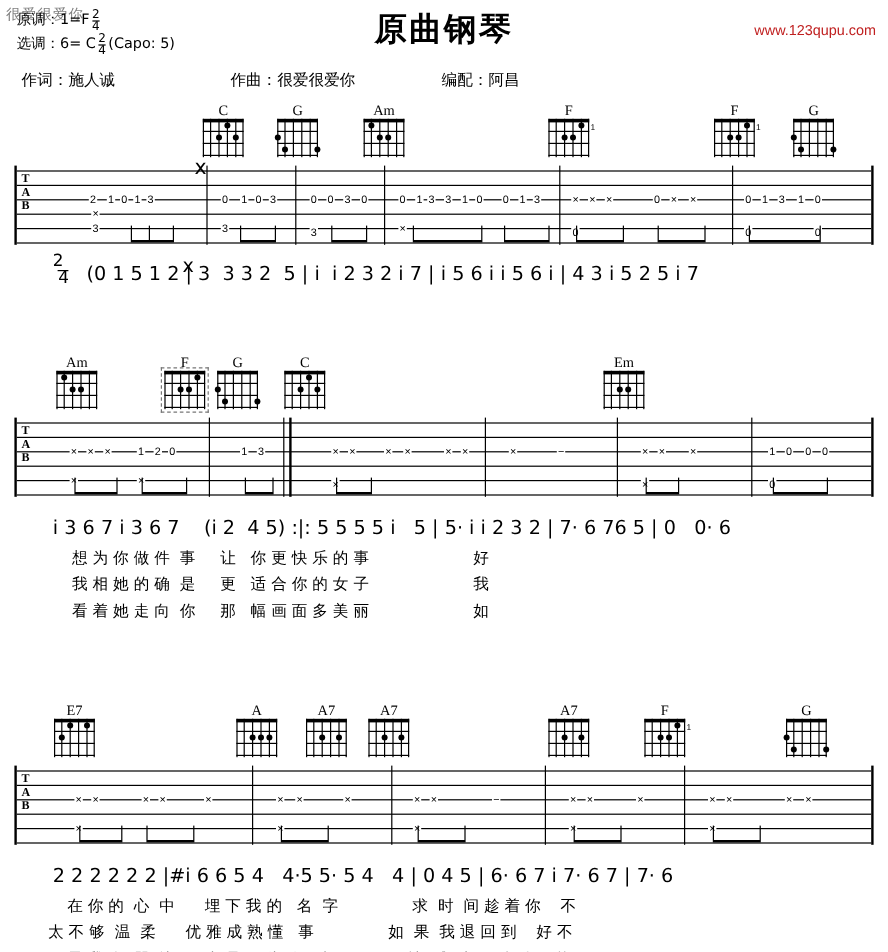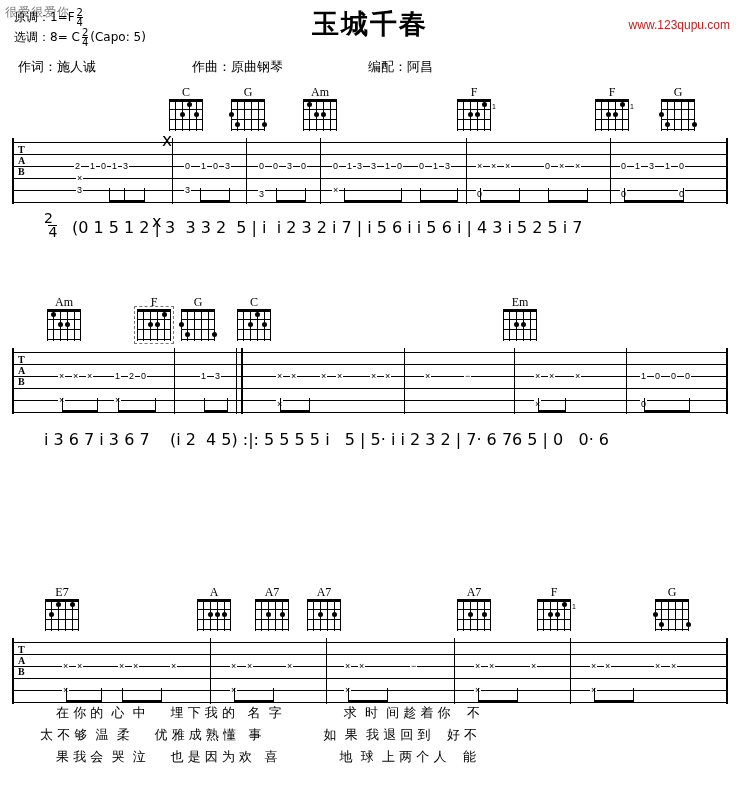--- a/index.html
+++ b/index.html
@@ -82,33 +82,33 @@
   .lyrics{position:relative;font-family:"DejaVu Sans", sans-serif;font-size:13px;}
   .lyrics .ly{position:absolute;white-space:pre;letter-spacing:0;}
   .meta-small{position:absolute;font-size:10px;font-family:"DejaVu Sans",sans-serif;}
 </style>
 </head>
 <body>
 
 <div class="sheet">
 
   <div class="watermark">很爱很爱你</div>
-  <div class="title">玉城千春</div>
+  <div class="title">原曲钢琴</div>
   <div class="site">www.123qupu.com</div>
 
   <div class="origkey">
     <span>原调：1=F</span><span class="frac"><i>2</i><i class="den">4</i></span>
   </div>
   <div class="tunekey">
-    <span>选调：8= C</span><span class="frac"><i>2</i><i class="den">4</i></span><span>(Capo: 5)</span>
+    <span>选调：6= C</span><span class="frac"><i>2</i><i class="den">4</i></span><span>(Capo: 5)</span>
   </div>
 
   <div class="credits">
     <span class="c-lyr">作词：施人诚</span>
-    <span class="c-cmp">作曲：原曲钢琴</span>
+    <span class="c-cmp">作曲：很爱很爱你</span>
     <span class="c-arr">编配：阿昌</span>
   </div>
 
   <div class="system sys1">
 
     <div class="chordrow">
       <div class="chord" style="left:164px">
         <div class="cname">C</div>
         <div class="grid">
           <div class="nut"></div>
@@ -481,20 +481,25 @@
       <div class="stem" style="left:551px;top:50px;height:12px"></div>
       <div class="beam" style="left:630px;top:62px;width:46px"></div>
       <div class="stem" style="left:630px;top:50px;height:12px"></div>
       <div class="stem" style="left:675px;top:50px;height:12px"></div>
     </div>
 
     <div class="numline" style="margin-top:12px">
       <span style="left:44px;top:4px">i 3 6 7 i 3 6 7    (i 2  4 5) :|: 5 5 5 5 i   5 | 5· i i 2 3 2 | 7· 6 76 5 | 0   0· 6</span>
     </div>
 
+    <div class="lyrics" style="height:66px">
+      <span class="ly" style="left:60px;top:0px">想 为 你 做 件  事     让   你 更 快 乐 的 事                     好</span>
+      <span class="ly" style="left:60px;top:22px">我 相 她 的 确  是     更   适 合 你 的 女 子                     我</span>
+      <span class="ly" style="left:60px;top:44px">看 着 她 走 向  你     那   幅 画 面 多 美 丽                     如</span>
+    </div>
   </div>
 
   <div class="system sys3">
 
     <div class="chordrow">
       <div class="chord" style="left:40px">
         <div class="cname">E7</div>
         <div class="grid">
           <div class="nut"></div>
           <div class="vl" style="left:0"></div>
@@ -674,20 +679,23 @@
       <div class="stem" style="left:334px;top:50px;height:12px"></div>
       <div class="stem" style="left:373px;top:50px;height:12px"></div>
       <div class="beam" style="left:464px;top:62px;width:40px"></div>
       <div class="stem" style="left:464px;top:50px;height:12px"></div>
       <div class="stem" style="left:503px;top:50px;height:12px"></div>
       <div class="beam" style="left:580px;top:62px;width:40px"></div>
       <div class="stem" style="left:580px;top:50px;height:12px"></div>
       <div class="stem" style="left:619px;top:50px;height:12px"></div>
     </div>
 
+    <div class="numline" style="margin-top:12px">
+      <span style="left:44px;top:4px">2 2 2 2 2 2 |#i 6 6 5 4   4·5 5· 5 4   4 | 0 4 5 | 6· 6 7 i 7· 6 7 | 7· 6</span>
+    </div>
 
     <div class="lyrics" style="height:66px">
       <span class="ly" style="left:56px;top:0px">在 你 的  心  中      埋 下 我 的   名  字               求  时  间 趁 着 你    不</span>
       <span class="ly" style="left:40px;top:22px">太 不 够  温  柔      优 雅 成 熟 懂   事               如  果  我 退 回 到    好 不</span>
       <span class="ly" style="left:56px;top:44px">果 我 会  哭  泣      也 是 因 为 欢   喜               地  球  上 两 个 人    能</span>
     </div>
   </div>
 
 </div>
 

